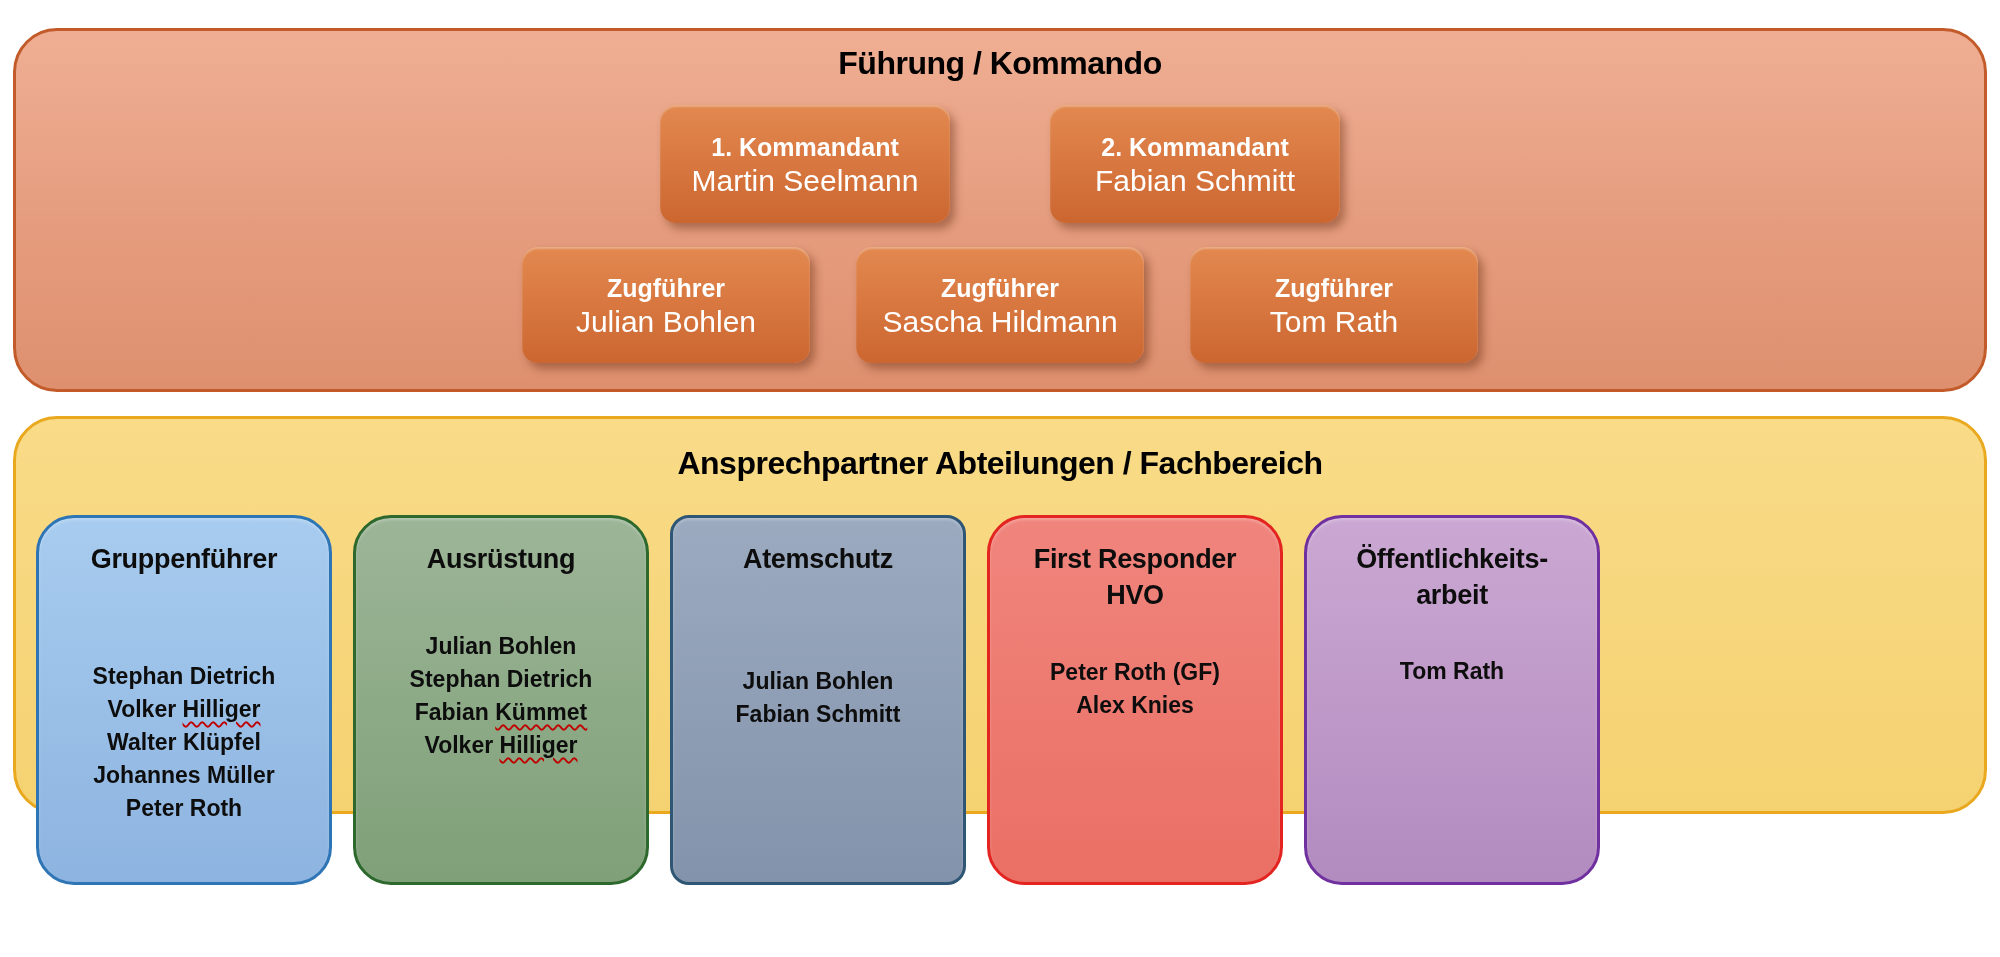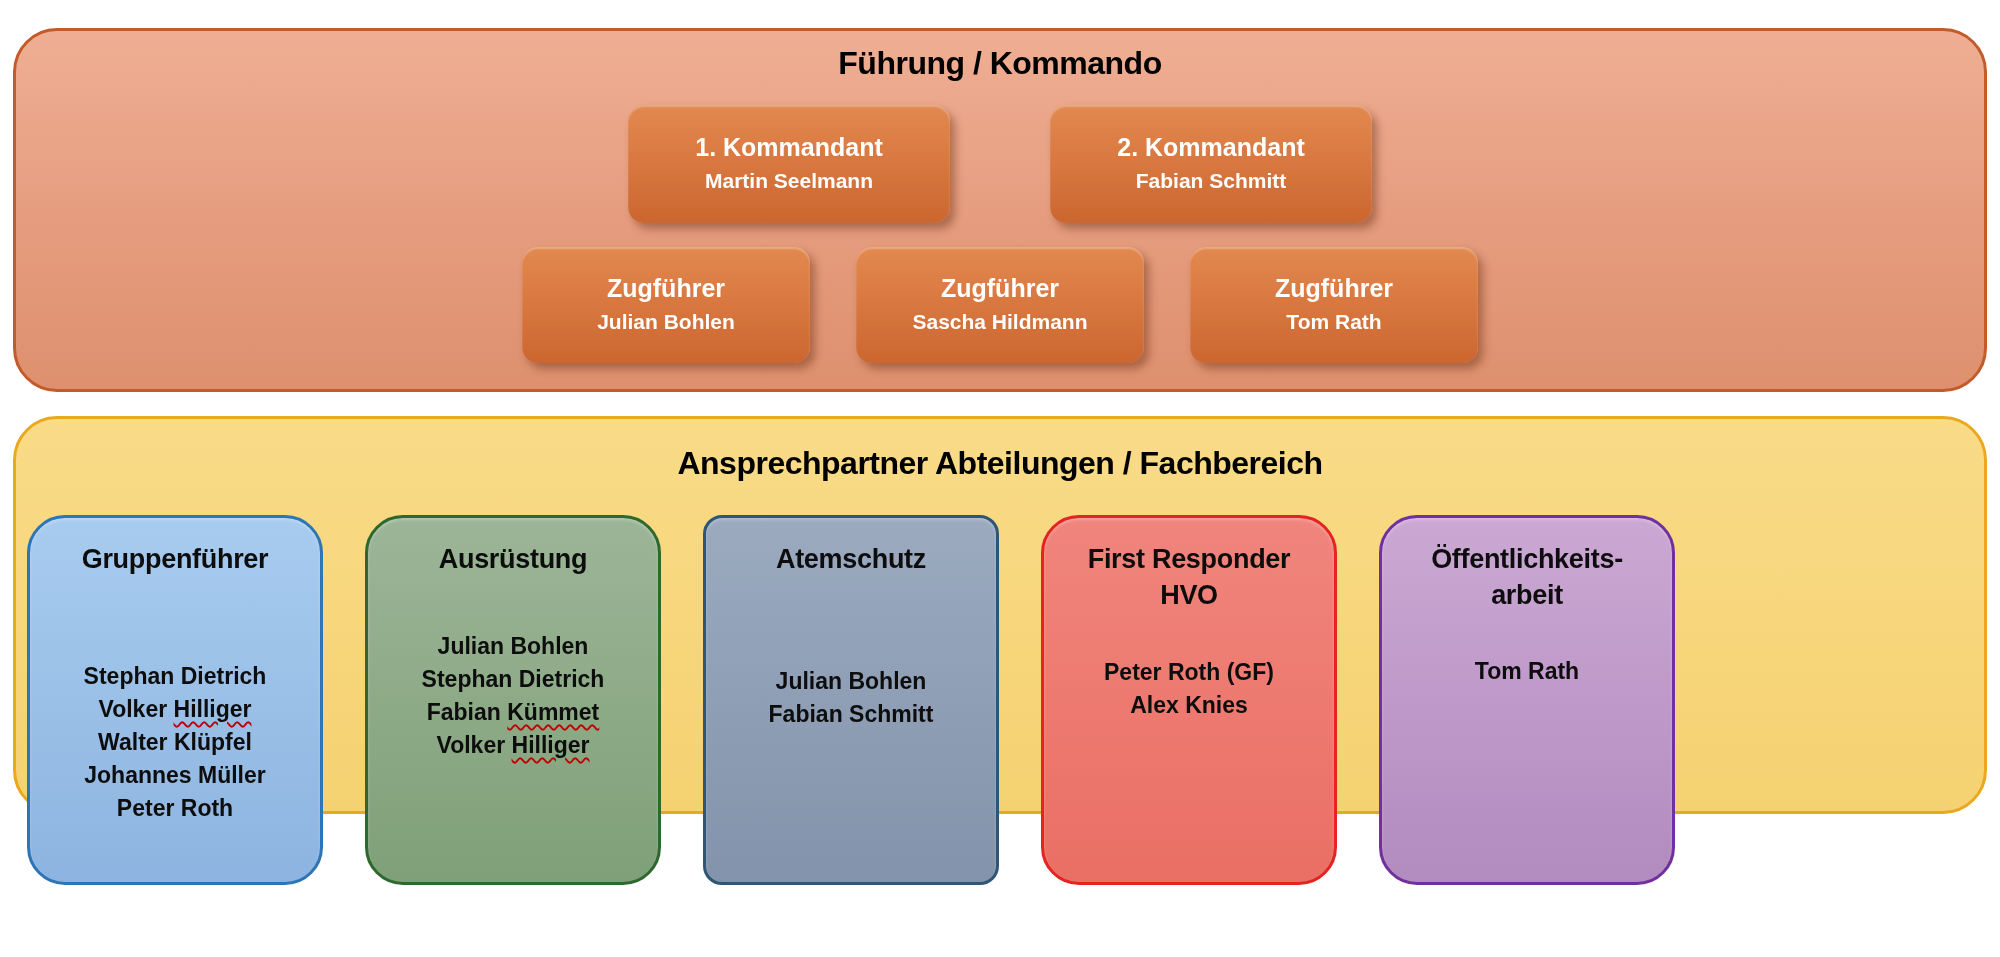--- a/index.html
+++ b/index.html
@@ -25,31 +25,31 @@
     text-align:center;font-weight:bold;font-size:32px;line-height:40px;
     letter-spacing:-0.5px;color:#000;
   }
   .kommando .panel-title{margin-top:12px;}
   .abteilungen .panel-title{margin-top:24px;}
 
   .row{position:absolute;left:0;right:0;display:flex;justify-content:center;}
   .row.row1{top:74px;gap:100px;}
   .row.row2{top:216px;gap:46px;}
   .role-box{
-    width:322px;height:118px;border-radius:16px;
+    width:290px;height:118px;border-radius:16px;
     display:flex;flex-direction:column;justify-content:center;align-items:center;
     color:#fff;text-align:center;
     background:linear-gradient(180deg,var(--role-top,#E28950) 0%,#D97941 45%,var(--role-bottom,#CC6630) 100%);
     box-shadow:5px 6px 8px rgba(104,47,18,0.45), inset 0 2px 2px rgba(255,255,255,0.30);
   }
   .row2 .role-box{width:288px;height:116px;}
   .role-title{font-weight:bold;font-size:25px;line-height:34px;}
-  .role-person{font-weight:bold;font-size:21px;line-height:34px;}
+  .role-person{font-weight:normal;font-size:30px;line-height:34px;}
 
-  .dept-row{position:absolute;top:96px;left:11px;display:flex;gap:42px;}
+  .dept-row{position:absolute;top:96px;left:20px;display:flex;gap:21px;}
   .dept-box{
     box-sizing:border-box;width:296px;height:370px;
     border-radius:38px;border:3px solid #888;
     box-shadow:inset 0 2px 3px rgba(255,255,255,0.25);
   }
   .dept-title{
     margin-top:23px;text-align:center;font-weight:bold;
     font-size:27px;line-height:36px;color:#0d0d0d;letter-spacing:-0.3px;
   }
   .dept-names{

